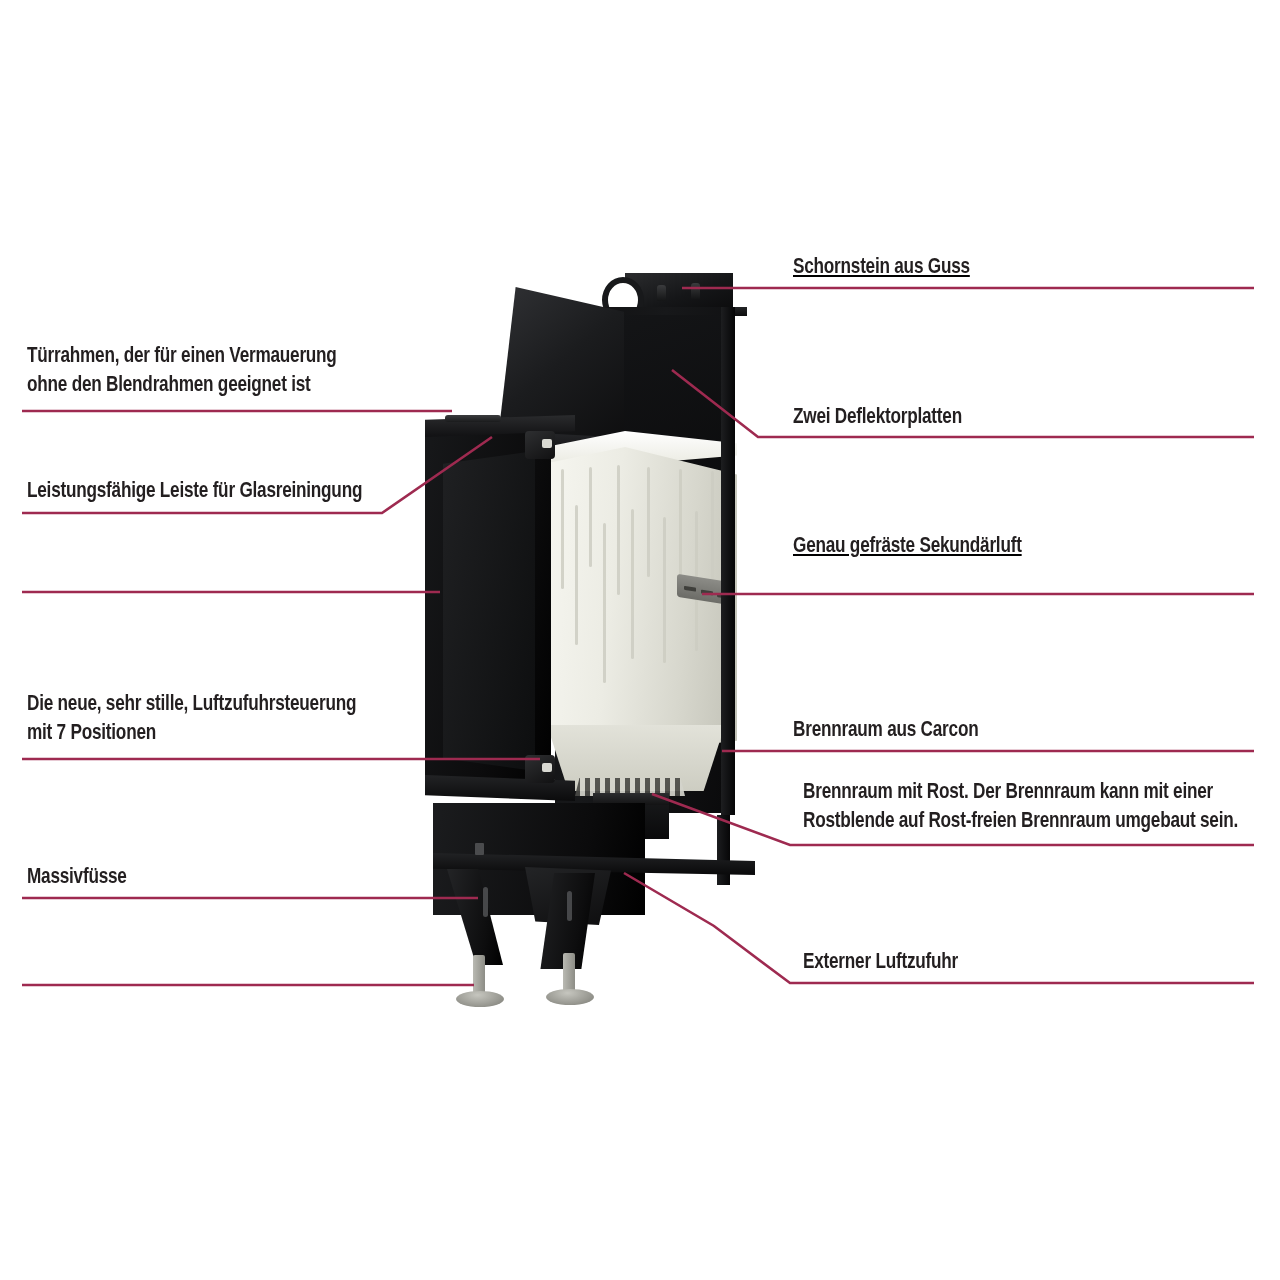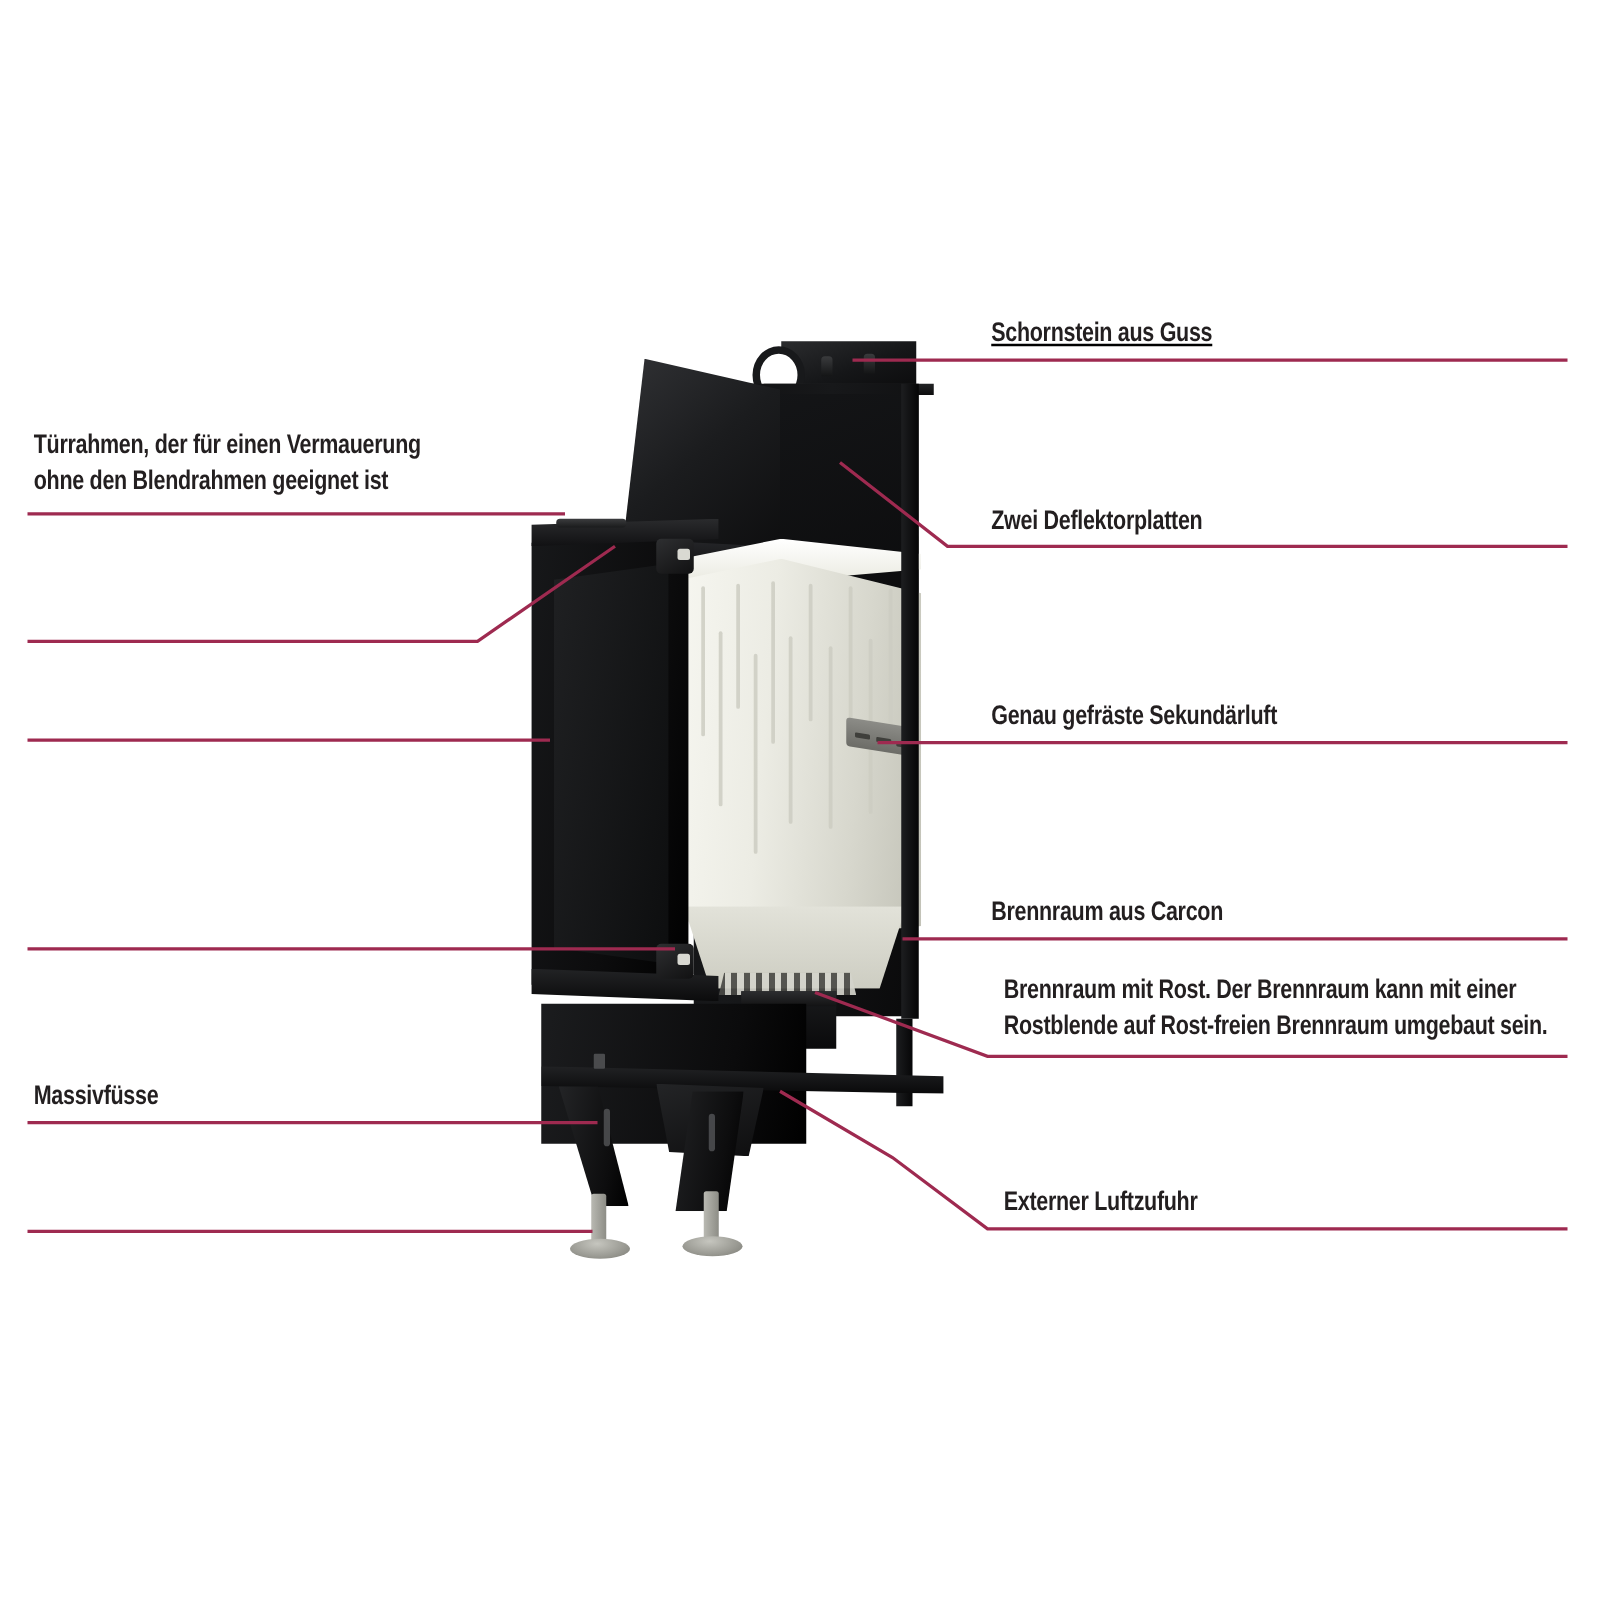--- a/index.html
+++ b/index.html
@@ -352,37 +352,44 @@
 
       <path d="M1254,983 L790,983 L714,926 L624,873"></path>
     </g>
   </svg>
 
   <div class="callout" style="left:27px;top:341px;">
     <div class="txt">Türrahmen, der für einen Vermauerung</div>
     <div class="txt">ohne den Blendrahmen geeignet ist</div>
   </div>
 
-
-
+  <div class="callout" style="left:27px;top:476px;">
+    <div class="txt">Leistungsfähige Leiste für Glasreiningung</div>
+  </div>
+
+
+  <div class="callout" style="left:27px;top:689px;">
+    <div class="txt">Die neue, sehr stille, Luftzufuhrsteuerung</div>
+    <div class="txt">mit 7 Positionen</div>
+  </div>
 
   <div class="callout" style="left:27px;top:862px;">
     <div class="txt">Massivfüsse</div>
   </div>
 
 
   <div class="callout right" style="left:793px;top:252px;text-decoration:underline;">
     <div class="txt">Schornstein aus Guss</div>
   </div>
 
   <div class="callout right" style="left:793px;top:402px;">
     <div class="txt">Zwei Deflektorplatten</div>
   </div>
 
-  <div class="callout right" style="left:793px;top:558px;">
+  <div class="callout right" style="left:793px;top:531px;text-decoration:underline;">
     <div class="txt">Genau gefräste Sekundärluft</div>
   </div>
 
   <div class="callout right" style="left:793px;top:715px;">
     <div class="txt">Brennraum aus Carcon</div>
   </div>
 
   <div class="callout right" style="left:803px;top:777px;">
     <div class="txt">Brennraum mit Rost. Der Brennraum kann mit einer</div>
     <div class="txt">Rostblende auf Rost-freien Brennraum umgebaut sein.</div>

